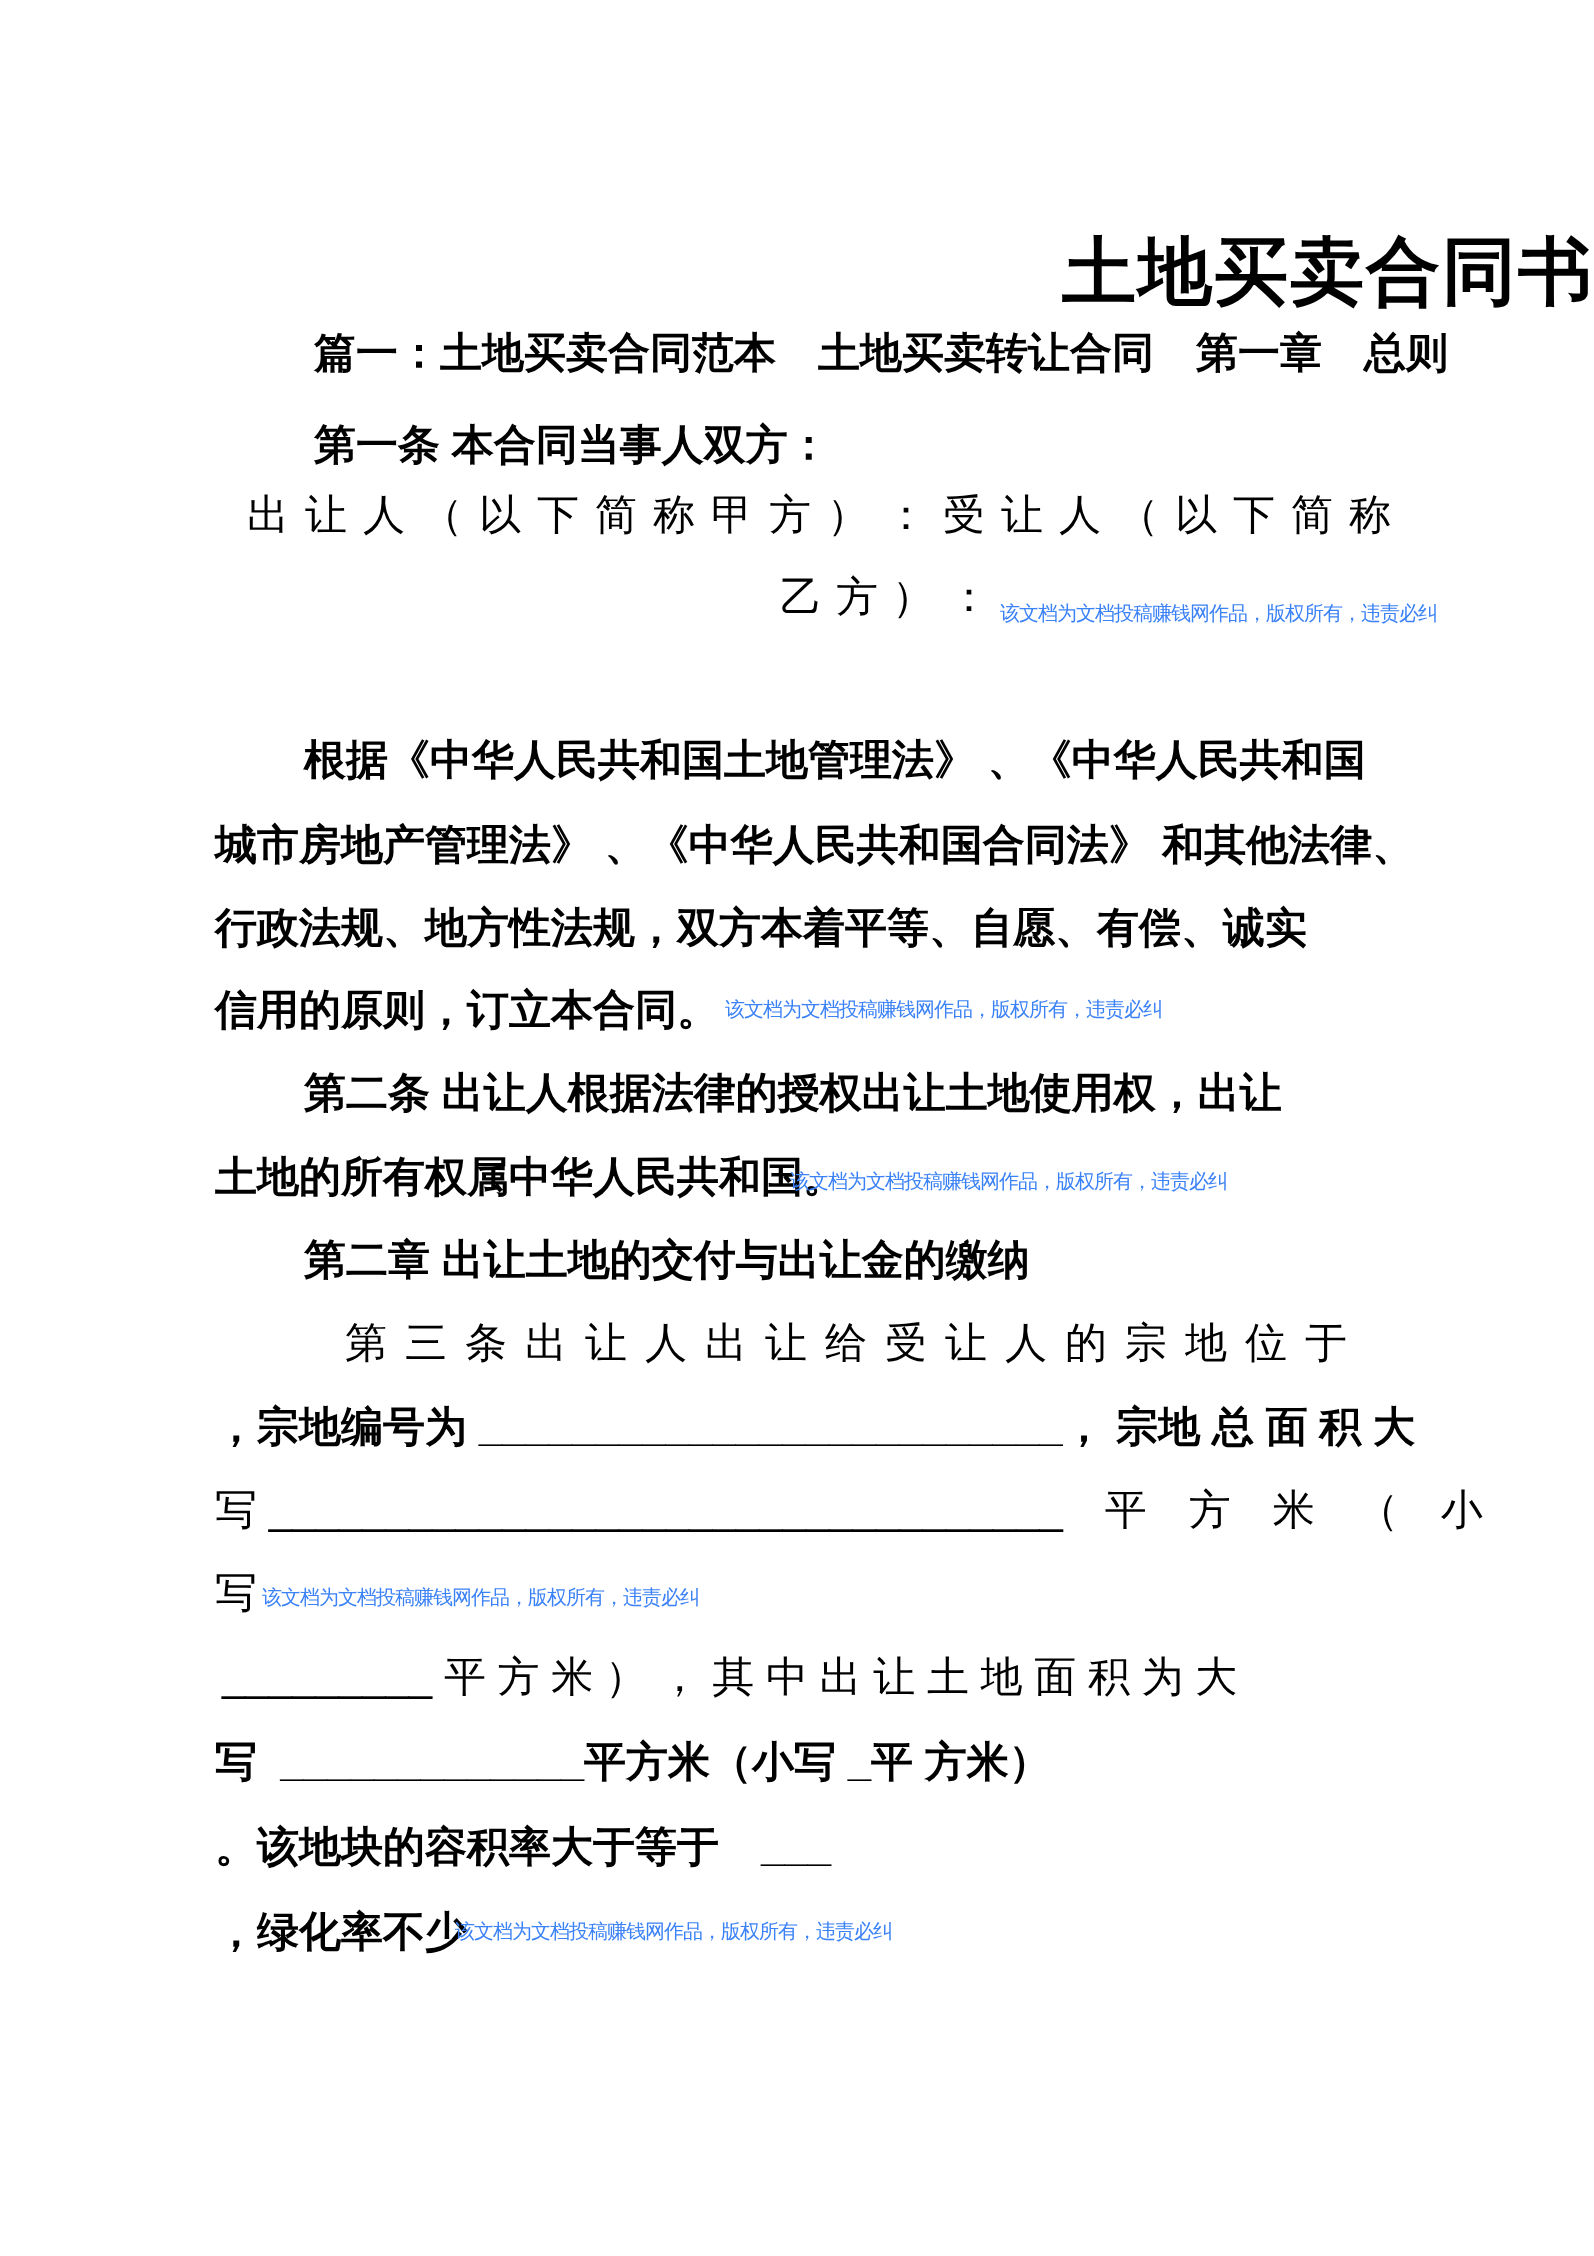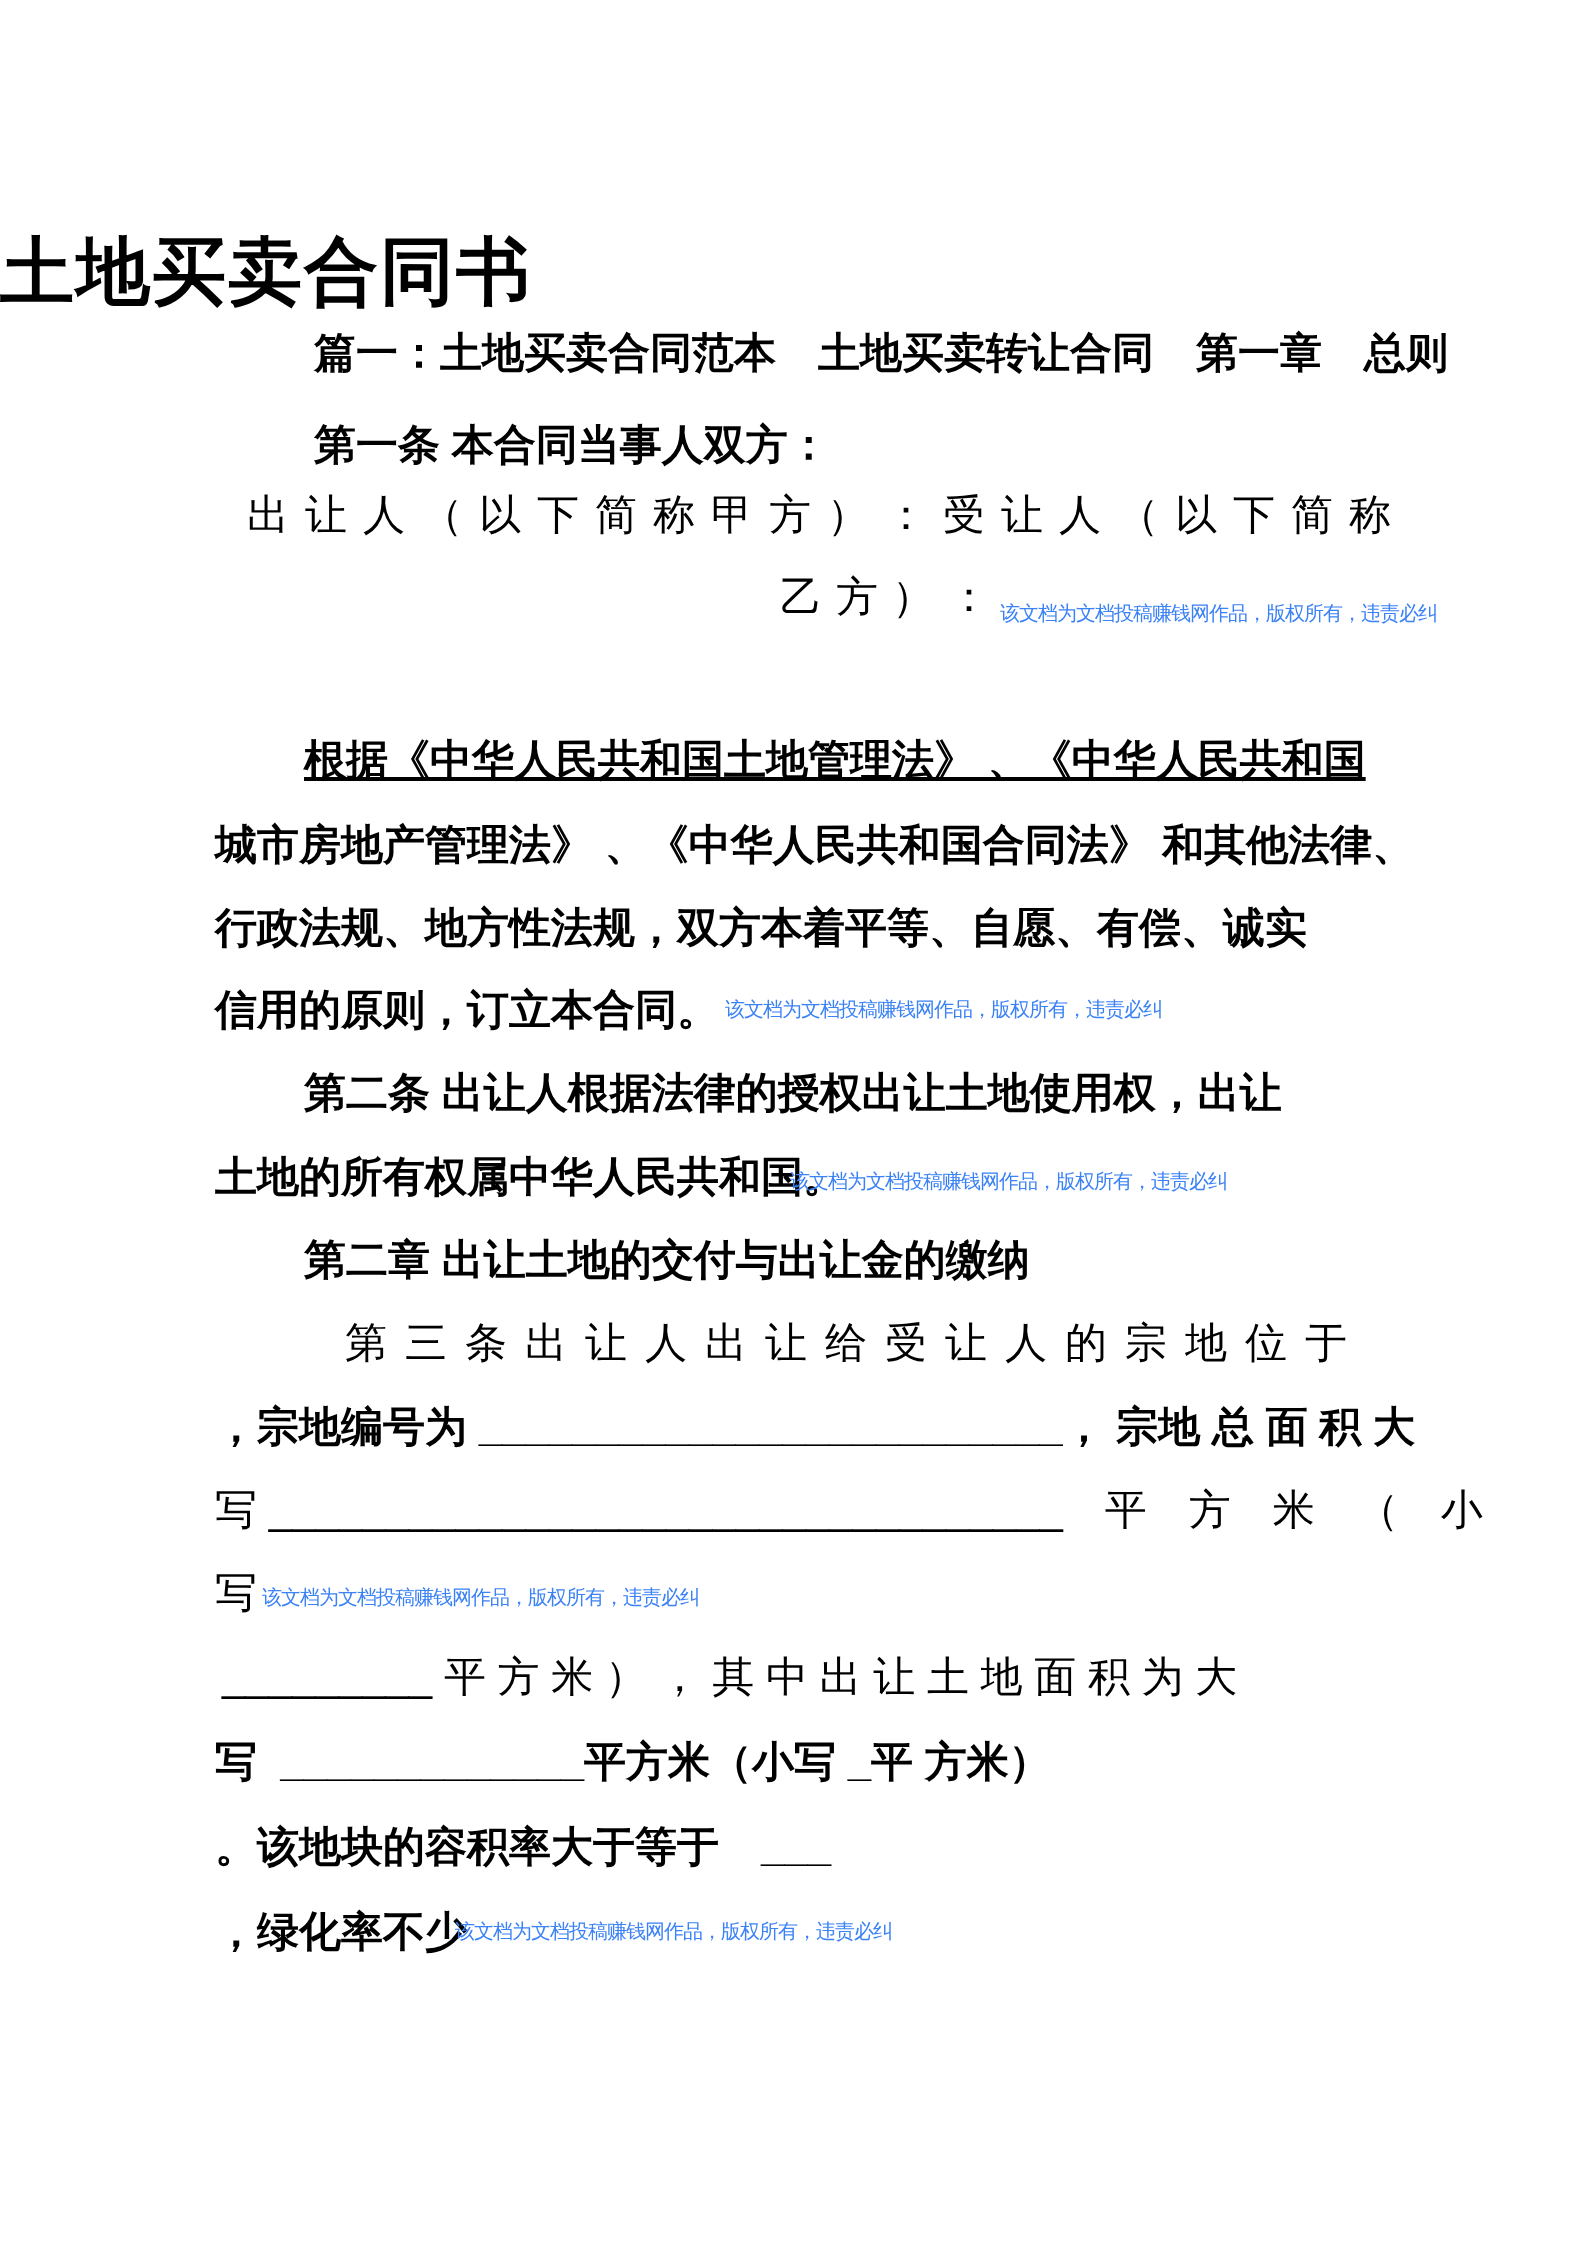--- a/index.html
+++ b/index.html
@@ -18,28 +18,28 @@
   }
   .line {
     position: absolute;
     font-size: 42px;
     line-height: 1.2;
     white-space: pre;
     color: #000000;
   }
   .bold { font-weight: 700; }
 
-  .t   { top: 228px; left: 0; width: 100%; text-align: left;
+  .t   { top: 228px; left: 0; width: 100%; text-align: right;
          font-size: 74px; font-weight: 700; letter-spacing: 2px; }
 
   .l1  { top: 328px;  left: 314px; }
   .l2  { top: 420px;  left: 314px; }
   .l3  { top: 490px;  left: 247px; letter-spacing: 16px; }
   .l4  { top: 572px;  left: 780px; letter-spacing: 14px; }
-  .l5  { top: 735px;  left: 304px; text-decoration: underline; }
+  .l5  { top: 735px;  left: 304px; }
   .l6  { top: 820px;  left: 215px; }
   .l7  { top: 903px;  left: 215px; }
   .l8  { top: 985px;  left: 215px; }
   .l9  { top: 1068px; left: 304px; }
   .l10 { top: 1152px; left: 215px; }
   .l11 { top: 1235px; left: 304px; }
   .l12 { top: 1318px; left: 345px; letter-spacing: 18px; text-align: right; }
   .l13 { top: 1402px; left: 215px; }
   .l14 { top: 1485px; left: 215px; }
   .l15 { top: 1568px; left: 215px; }

